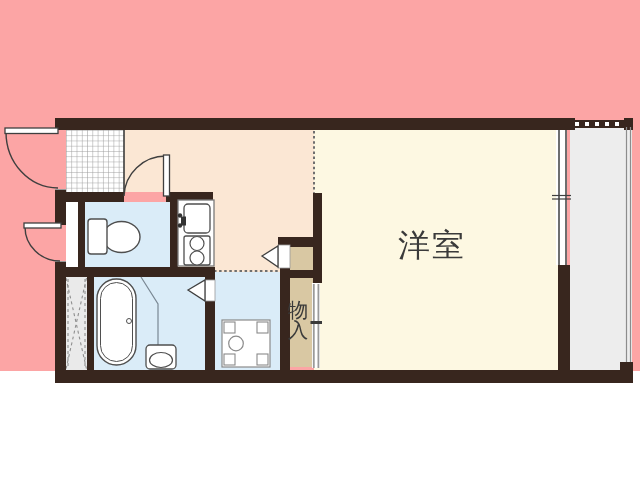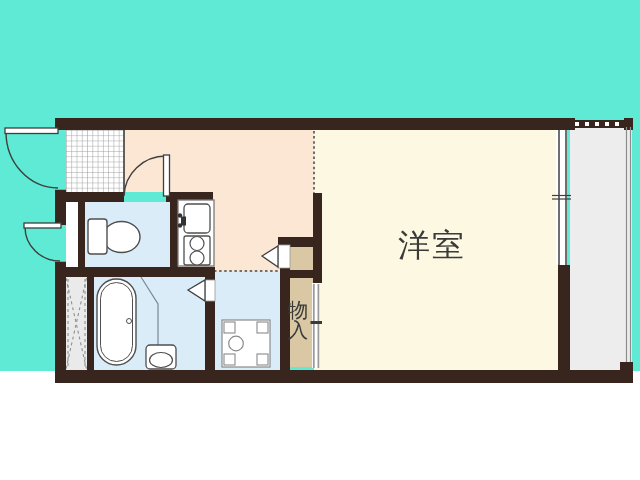--- a/index.html
+++ b/index.html
@@ -1,17 +1,17 @@
 <!DOCTYPE html>
 <html><head>
 <meta charset="utf-8">
 <style>
   html,body{margin:0;padding:0;background:#ffffff;}
   body{width:640px;height:480px;overflow:hidden;font-family:"DejaVu Sans",sans-serif;}
-  #plan-wrap{position:relative;width:640px;height:371px;background:#5eead4;}
+  #plan-wrap{position:relative;width:640px;height:371px;background:#fca5a5;}
   svg{display:block;}
   text{font-family:"DejaVu Sans",sans-serif;}
   .room-label{fill:#3a3a3a;font-weight:500;}
 </style>
 </head>
 <body>
 
 <div id="plan-wrap">
 <svg width="640" height="480" viewBox="0 0 640 480">
   <defs>

